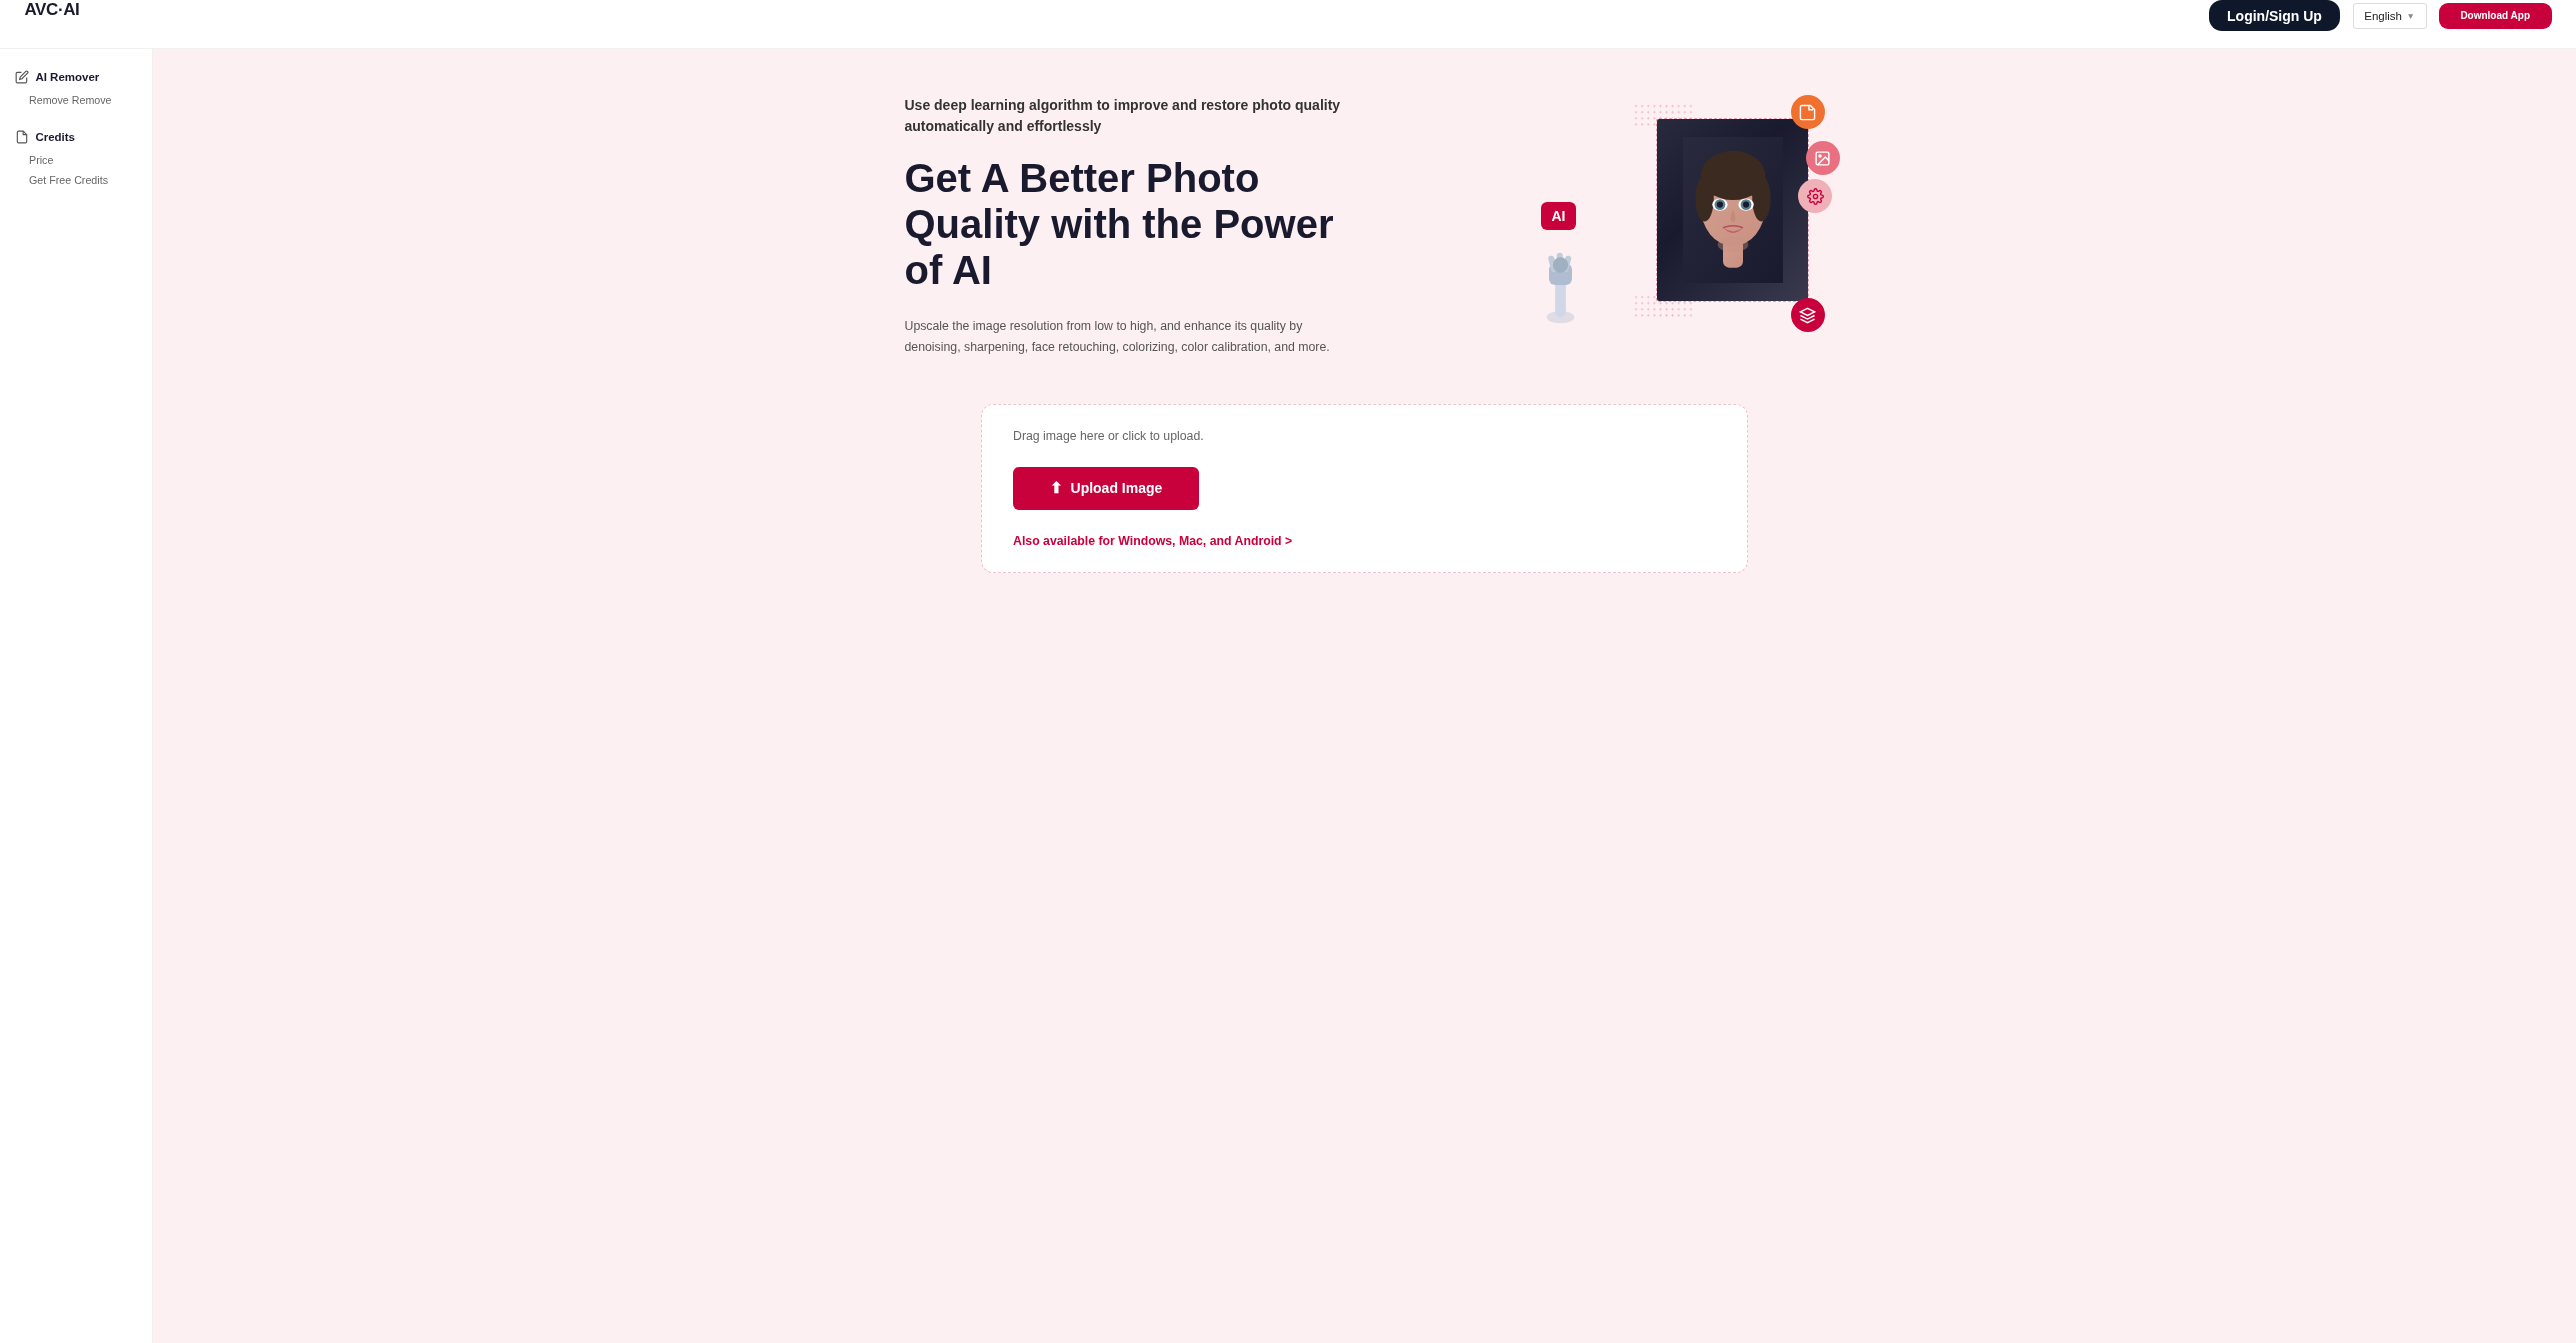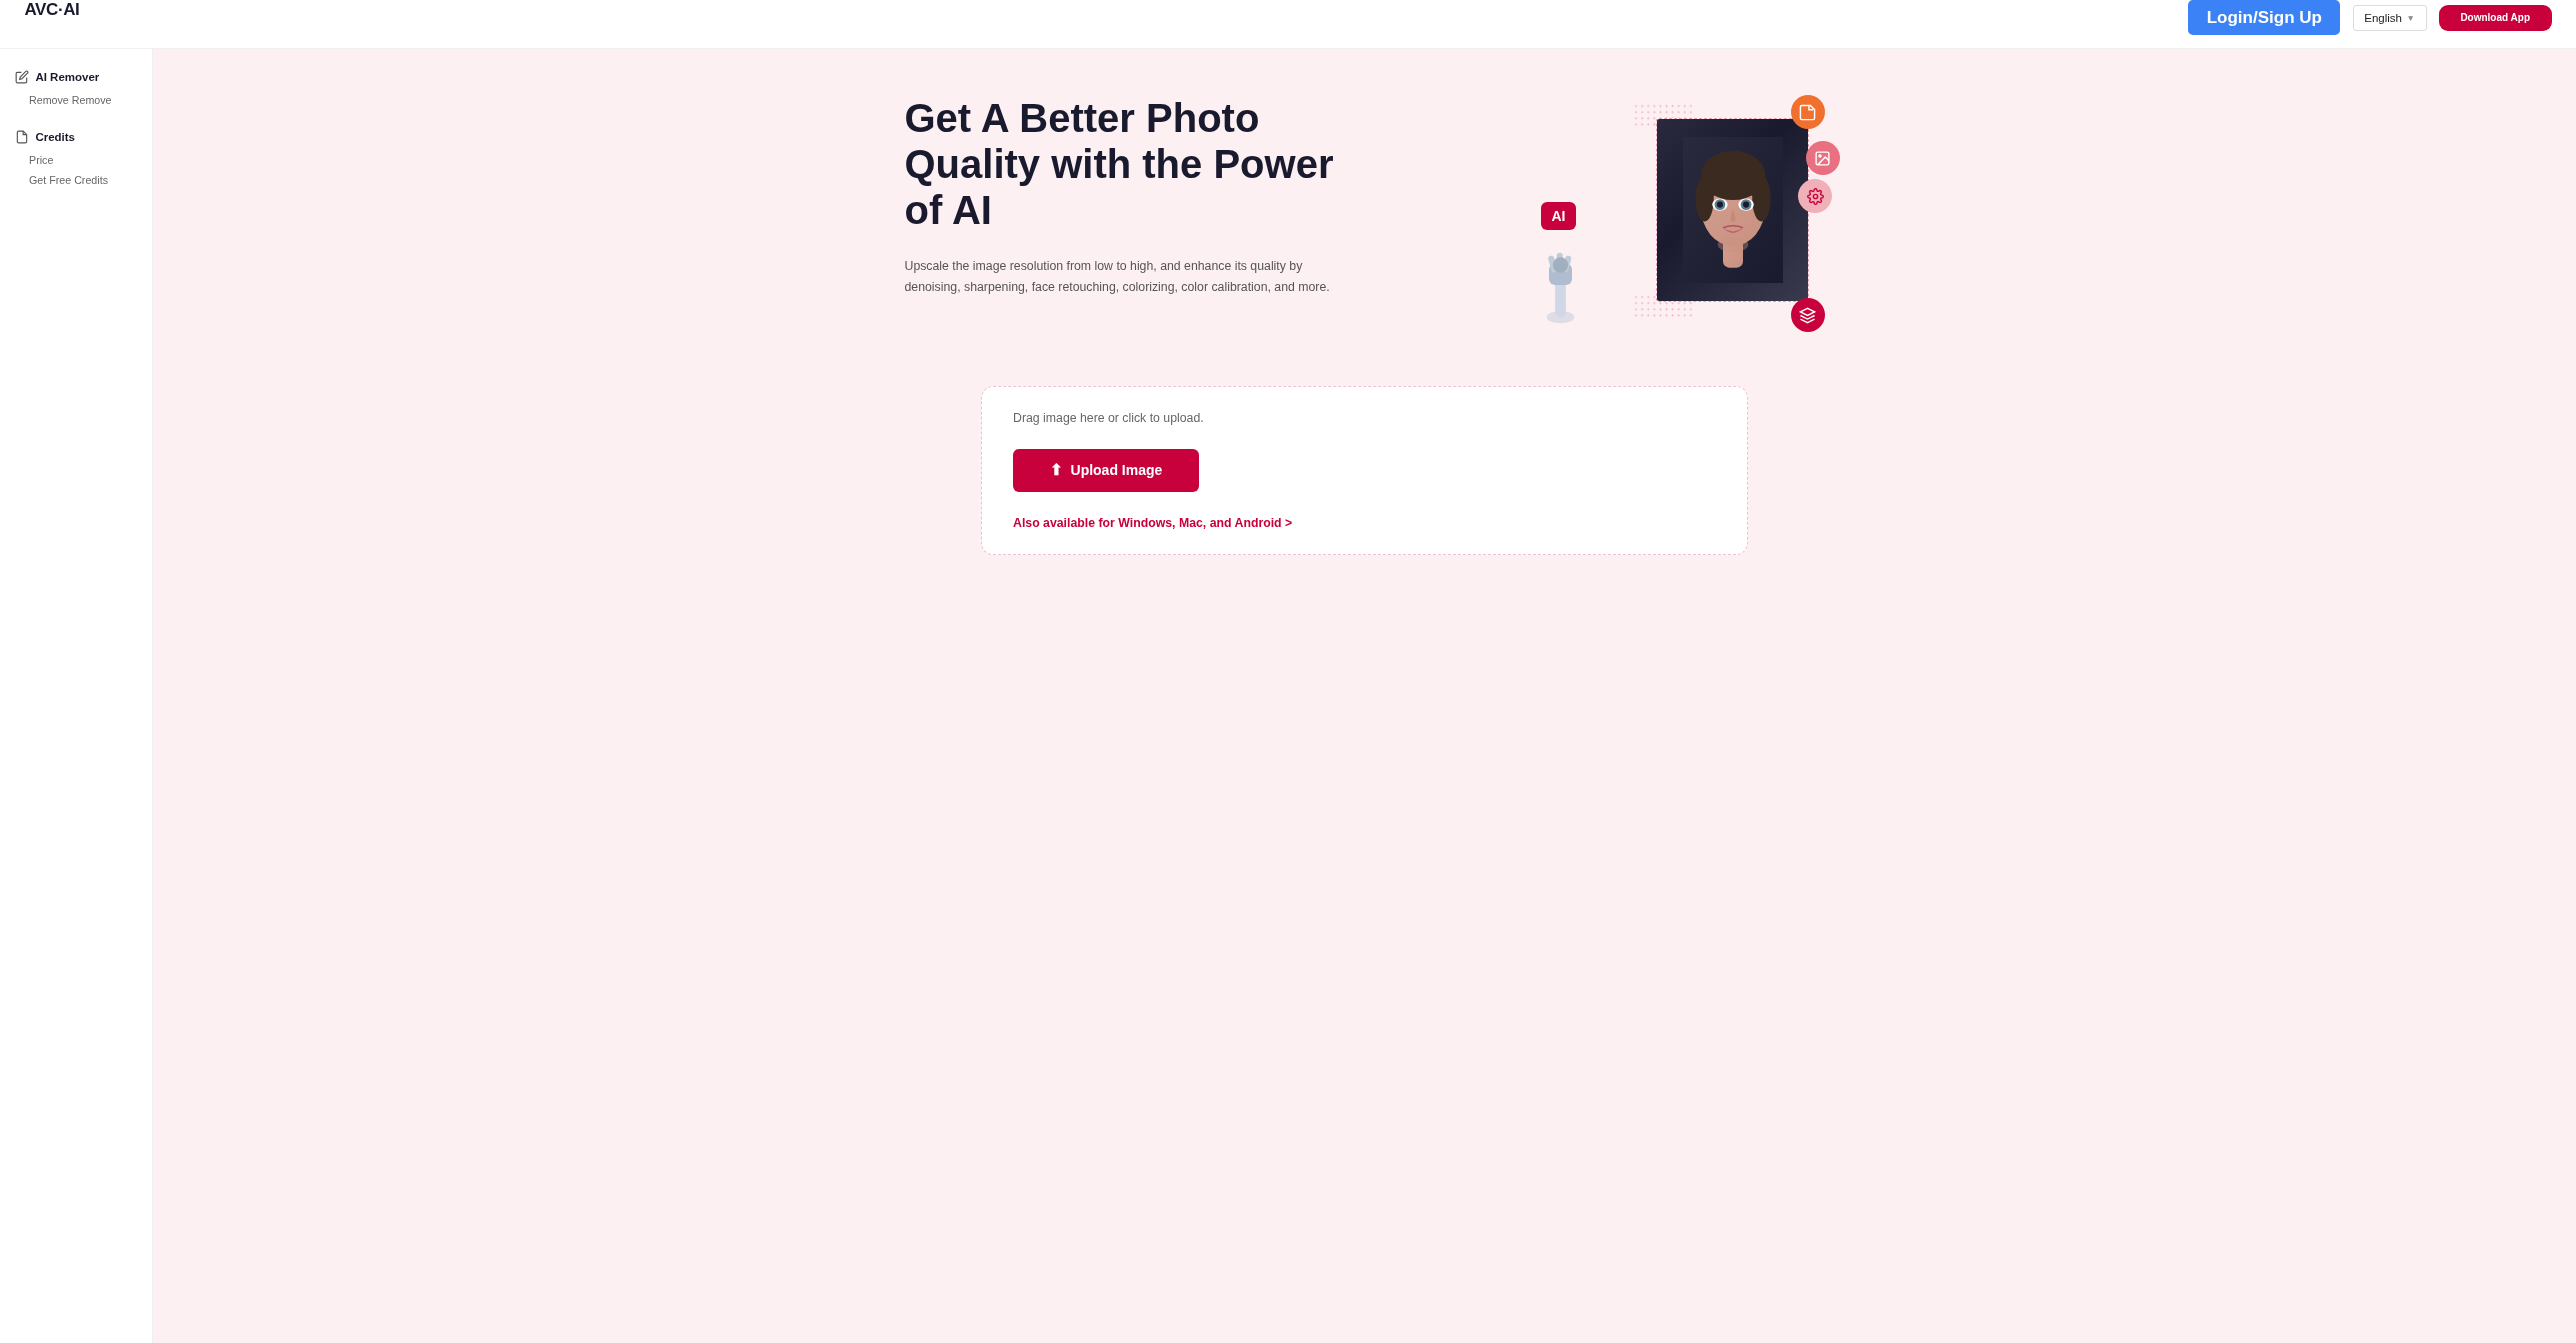--- a/index.html
+++ b/index.html
@@ -23,26 +23,26 @@
       font-weight: 800;
       color: #1a1a2e;
       letter-spacing: -0.4px;
     }
     .header-actions {
       display: flex;
       align-items: center;
       gap: 12.3px;
     }
     .btn-login {
-      background: #3b82f6;
+      background: #0f172a;
       color: #fff;
       border: none;
-      border-radius: 5px;
+      border-radius: 13px;
       padding: 7.7px 18.4px;
-      font-size: 17px;
+      font-size: 14px;
       font-weight: 600;
       cursor: pointer;
     }
     .lang-select {
       display: flex;
       align-items: center;
       gap: 4.6px;
       border: 0.8px solid #ddd;
       border-radius: 3px;
       padding: 6.1px 10.7px;
@@ -310,20 +310,21 @@
         <div class="sidebar-item">Price</div>
         <div class="sidebar-item">Get Free Credits</div>
       </div>
     </div>
   </aside>
 
   <main class="main">
 
     <div class="hero">
       <div class="hero-text">
+        <p class="hero-subtitle">Use deep learning algorithm to improve and restore photo quality automatically and effortlessly</p>
         <h1 class="hero-title">Get A Better Photo Quality with the Power of AI</h1>
         <p class="hero-description">Upscale the image resolution from low to high, and enhance its quality by denoising, sharpening, face retouching, colorizing, color calibration, and more.</p>
       </div>
 
       <div class="hero-visual">
 
         <div class="grid-dots-top"></div>
         <div class="grid-dots-bottom"></div>
 
         <div class="robot-container">

